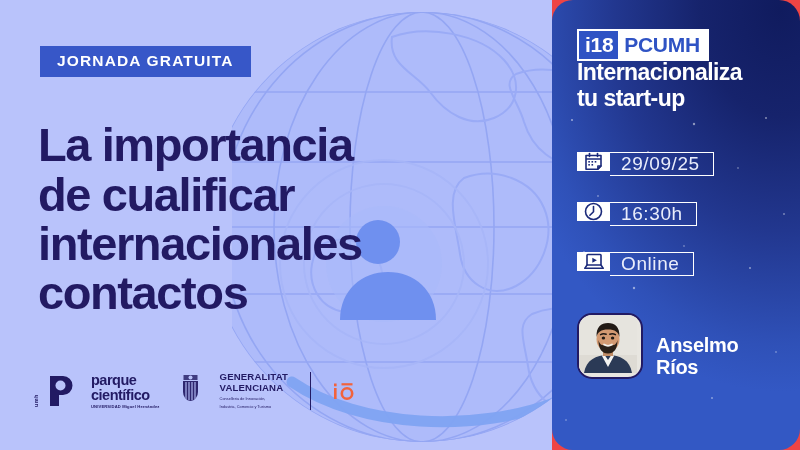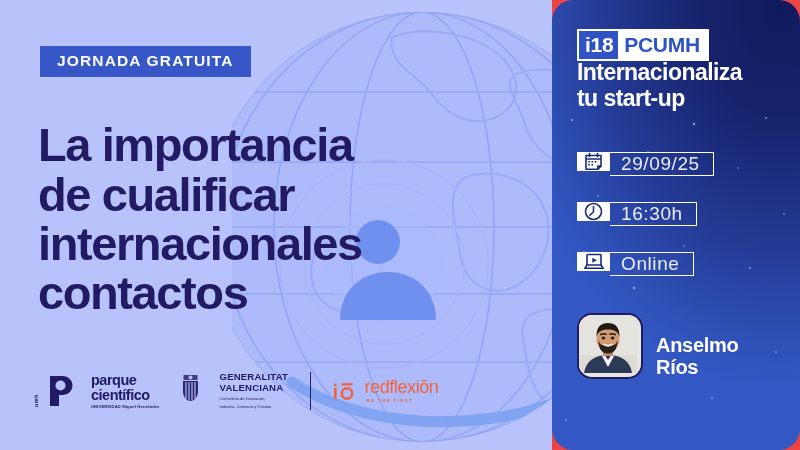--- a/index.html
+++ b/index.html
@@ -402,24 +402,20 @@
 
       <div class="logo-divider"></div>
 
       <div class="logo-redflexion">
         <svg class="rf-mark" viewBox="0 0 24 18">
           <rect x="1" y="6" width="2.6" height="11" fill="#f2633c"></rect>
           <rect x="1" y="1.5" width="2.6" height="2.8" fill="#f2633c"></rect>
           <circle cx="14" cy="11.5" r="5.2" fill="none" stroke="#f2633c" stroke-width="2.6"></circle>
           <rect x="8.5" y="1.2" width="11" height="2.2" fill="#f2633c"></rect>
         </svg>
-        <div class="rf-text">
-          <span class="rf-word">redflexiōn</span>
-          <span class="rf-sub">BE THE FIRST</span>
-        </div>
       </div>
 
     </div>
   </div>
 
   <div class="right-panel">
 
     <svg class="stars" viewBox="0 0 248 450">
       <g fill="#ffffff">
         <circle cx="20" cy="120" r="1.1" opacity="0.5"></circle>

